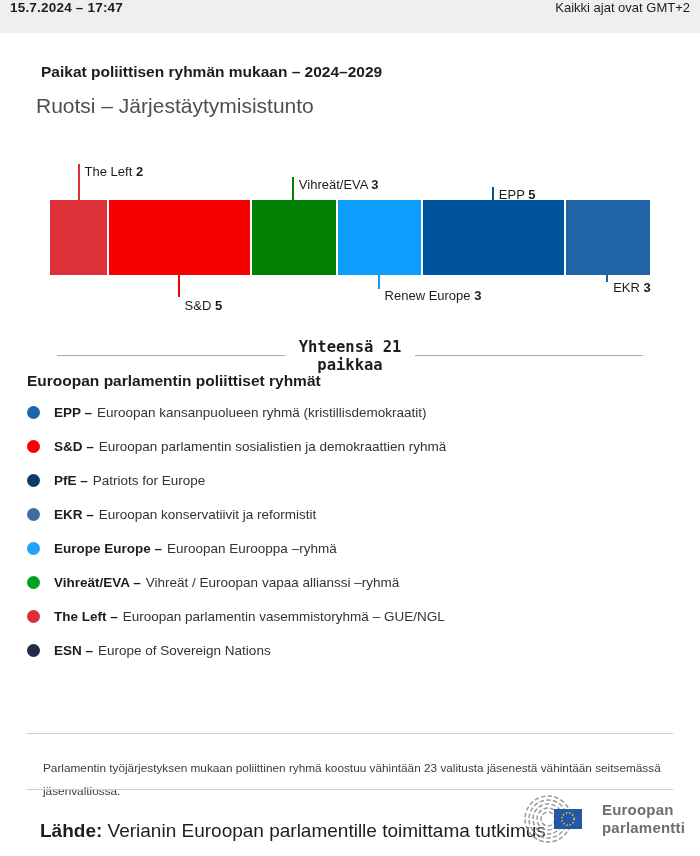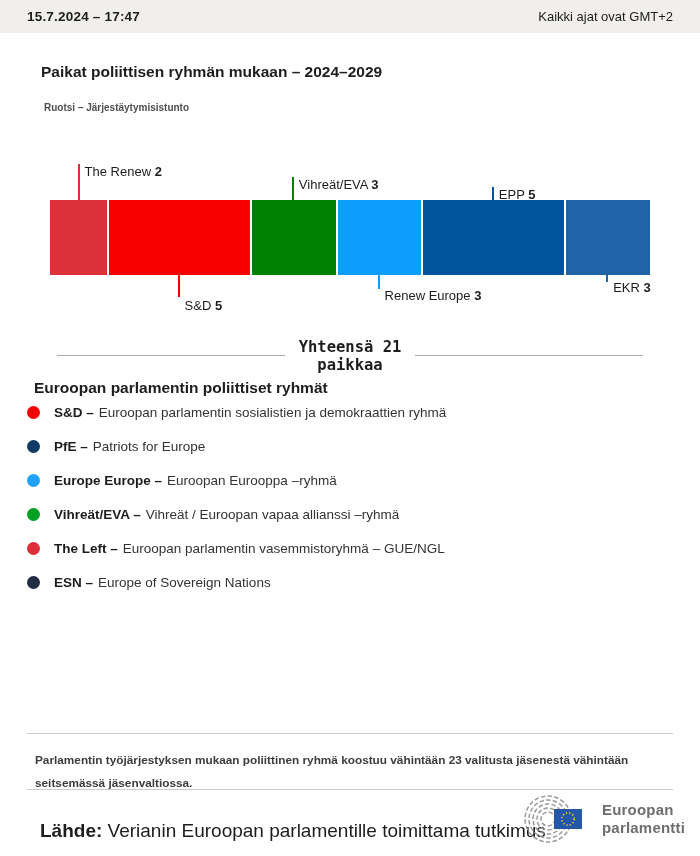--- a/index.html
+++ b/index.html
@@ -3,55 +3,55 @@
 <meta charset="utf-8">
 <style>
   html,body{margin:0;padding:0;}
   body{
     width:700px;height:856px;position:relative;overflow:hidden;
     background:#ffffff;color:#1d1d1b;
     font-family:"Liberation Sans", sans-serif;
   }
   .topbar{
     position:absolute;left:0;top:0;width:700px;height:33px;background:#f0efee;
-    display:flex;align-items:center;justify-content:space-between;
-    padding:0 27px;box-sizing:border-box;
+    display:flex;justify-content:space-between;
+    padding:0 10px;box-sizing:border-box;
   }
   .topbar-date{font-weight:bold;font-size:13.5px;letter-spacing:.2px;}
   .topbar-tz{font-size:13px;}
   .title{position:absolute;left:27px;top:49px;margin:14px;font-size:15.5px;font-weight:bold;}
-  .subtitle{position:absolute;left:28px;top:86px;margin:16px;font-size:10px;font-weight:bold;color:#4f4f4f;}
+  .subtitle{position:absolute;left:28px;top:86px;margin:8px;font-size:21px;font-weight:normal;color:#4f4f4f;}
 
   .chart{position:absolute;left:0;top:140px;width:700px;height:190px;}
   .bar{position:absolute;left:50px;top:60px;width:600px;height:75px;display:flex;}
   .seg{height:100%;box-sizing:border-box;}
   .seg + .seg{border-left:2px solid #ffffff;}
   .tick{position:absolute;width:2px;}
   .glabel{position:absolute;font-size:13px;white-space:nowrap;color:#1d1d1b;}
   .glabel b{font-weight:bold;}
 
   .total{position:absolute;left:57px;top:338px;width:586px;display:flex;align-items:flex-start;}
   .total .line{flex:1;height:1px;background:#aaaaaa;margin-top:17px;}
   .total-text{
     margin:0 14px;text-align:center;
     font-family:"DejaVu Sans Mono", monospace;font-weight:bold;
     font-size:15.5px;line-height:18px;color:#1d1d1b;
   }
 
-  .legend-heading{position:absolute;left:27px;top:372px;margin:7px;font-size:15.5px;font-weight:bold;}
+  .legend-heading{position:absolute;left:27px;top:372px;margin:0;font-size:15.5px;font-weight:bold;}
   .legend{position:absolute;left:27px;top:395px;width:648px;}
   .legend-row{display:flex;align-items:center;height:34px;font-size:13.5px;}
   .dot{width:13px;height:13px;border-radius:50%;margin-right:14px;flex:0 0 13px;}
   .abbr{font-weight:bold;margin-right:5px;white-space:nowrap;}
   .desc{color:#333333;}
 
   .hr{position:absolute;left:27px;width:646px;border:none;border-top:1px solid #cccccc;margin:0;}
   .hr1{top:733px;}
   .hr2{top:789px;}
-  .footnote{position:absolute;left:27px;top:741px;width:650px;margin:8px;font-size:11.8px;line-height:1.95;color:#3c3c3c;font-weight:bold;}
+  .footnote{position:absolute;left:27px;top:741px;width:650px;margin:16px;font-size:11.8px;line-height:1.95;color:#3c3c3c;}
   .source{position:absolute;left:40px;top:820px;margin:0;font-size:19px;}
   .source b{font-weight:bold;}
 
   .logo{position:absolute;left:514px;top:794px;display:flex;align-items:center;gap:8px;cursor:pointer;}
   .logo-text{font-size:15px;font-weight:bold;color:#6e6e6e;line-height:1.2;letter-spacing:.2px;}
 </style>
 </head>
 <body>
 
 <div class="topbar">
@@ -66,21 +66,21 @@
   <div class="bar">
       <div class="seg" style="width: 57.1429px; background: rgb(220, 49, 57);"></div>
       <div class="seg" style="width: 142.857px; background: rgb(246, 0, 0);"></div>
       <div class="seg" style="width: 85.7143px; background: rgb(1, 128, 1);"></div>
       <div class="seg" style="width: 85.7143px; background: rgb(13, 157, 252);"></div>
       <div class="seg" style="width: 142.857px; background: rgb(0, 84, 157);"></div>
       <div class="seg" style="width: 85.7143px; background: rgb(32, 99, 166);"></div>
     </div>
   <div>
       <div class="tick" style="left: 77.5714px; background: rgb(220, 49, 57); height: 36px; top: 24px;"></div>
-      <div class="glabel" style="left: 84.5714px; top: 24px;"><span>The Renew </span><b>2</b></div>
+      <div class="glabel" style="left: 84.5714px; top: 24px;"><span>The Left </span><b>2</b></div>
       <div class="tick" style="left: 177.571px; background: rgb(246, 0, 0); height: 22px; top: 135px;"></div>
       <div class="glabel" style="left: 184.571px; top: 158px;"><span>S&amp;D </span><b>5</b></div>
       <div class="tick" style="left: 291.857px; background: rgb(1, 128, 1); height: 23px; top: 37px;"></div>
       <div class="glabel" style="left: 298.857px; top: 37px;"><span>Vihreät/EVA </span><b>3</b></div>
       <div class="tick" style="left: 377.571px; background: rgb(13, 157, 252); height: 14px; top: 135px;"></div>
       <div class="glabel" style="left: 384.571px; top: 148px;"><span>Renew Europe </span><b>3</b></div>
       <div class="tick" style="left: 491.857px; background: rgb(0, 84, 157); height: 13px; top: 47px;"></div>
       <div class="glabel" style="left: 498.857px; top: 47px;"><span>EPP </span><b>5</b></div>
       <div class="tick" style="left: 606.143px; background: rgb(32, 99, 166); height: 7px; top: 135px;"></div>
       <div class="glabel" style="left: 613.143px; top: 140px;"><span>EKR </span><b>3</b></div>
@@ -92,28 +92,38 @@
   <div class="total-text">
     <div>Yhteensä 21</div>
     <div>paikkaa</div>
   </div>
   <div class="line"></div>
 </div>
 
 <h3 class="legend-heading">Euroopan parlamentin poliittiset ryhmät</h3>
 <div class="legend">
     <div class="legend-row">
+      <span class="dot" style="background: rgb(27, 103, 174);"></span>
+      <span class="abbr">EPP –</span>
+      <span class="desc">Euroopan kansanpuolueen ryhmä (kristillisdemokraatit)</span>
+    </div>
+    <div class="legend-row">
       <span class="dot" style="background: rgb(244, 0, 0);"></span>
       <span class="abbr">S&amp;D –</span>
       <span class="desc">Euroopan parlamentin sosialistien ja demokraattien ryhmä</span>
     </div>
     <div class="legend-row">
       <span class="dot" style="background: rgb(14, 58, 102);"></span>
       <span class="abbr">PfE –</span>
       <span class="desc">Patriots for Europe</span>
+    </div>
+    <div class="legend-row">
+      <span class="dot" style="background: rgb(61, 108, 158);"></span>
+      <span class="abbr">EKR –</span>
+      <span class="desc">Euroopan konservatiivit ja reformistit</span>
     </div>
     <div class="legend-row">
       <span class="dot" style="background: rgb(35, 162, 253);"></span>
       <span class="abbr">Europe Europe –</span>
       <span class="desc">Euroopan Eurooppa –ryhmä</span>
     </div>
     <div class="legend-row">
       <span class="dot" style="background: rgb(0, 160, 35);"></span>
       <span class="abbr">Vihreät/EVA –</span>
       <span class="desc">Vihreät / Euroopan vapaa allianssi –ryhmä</span>

